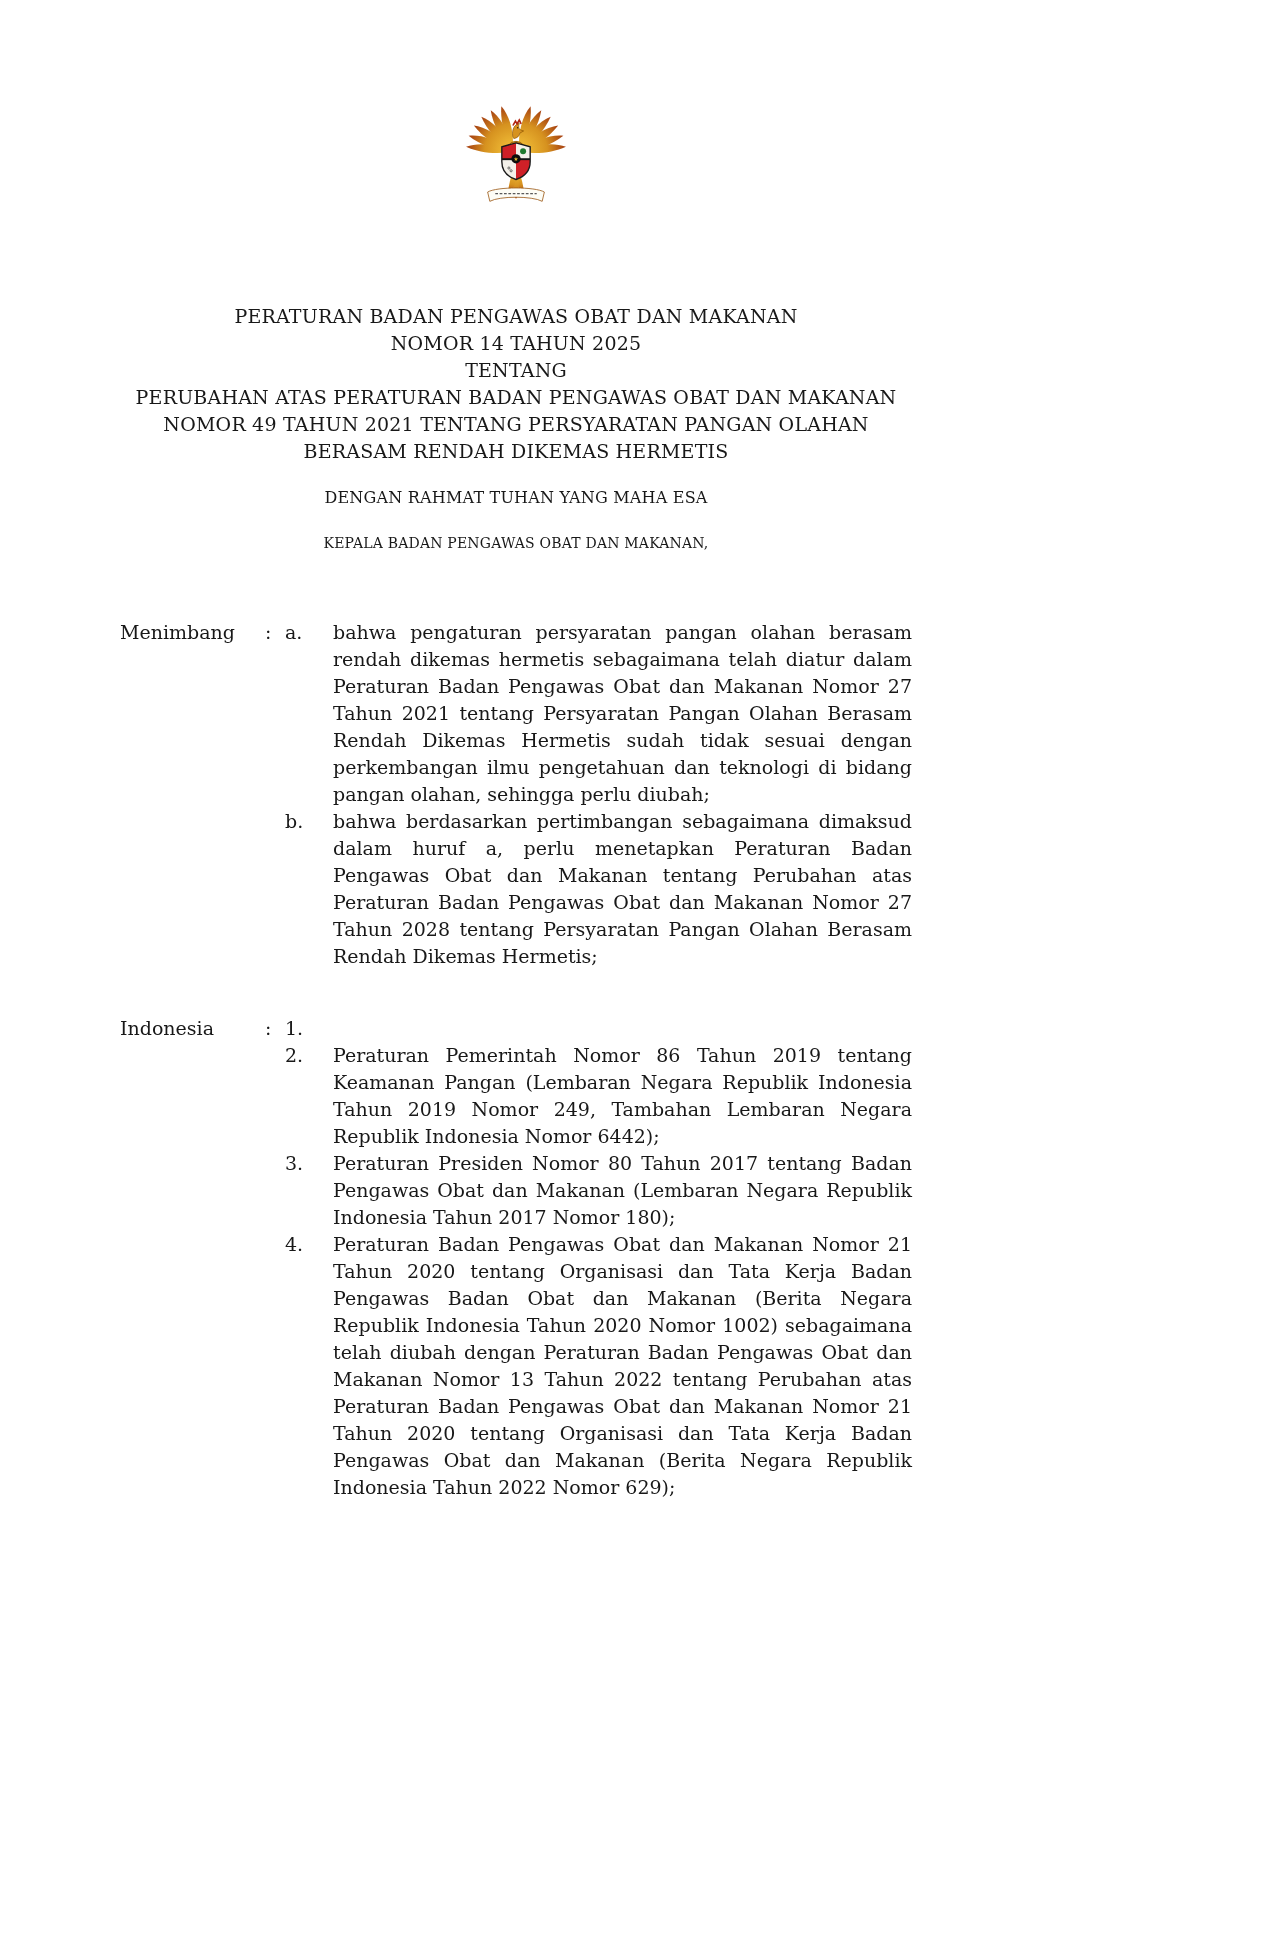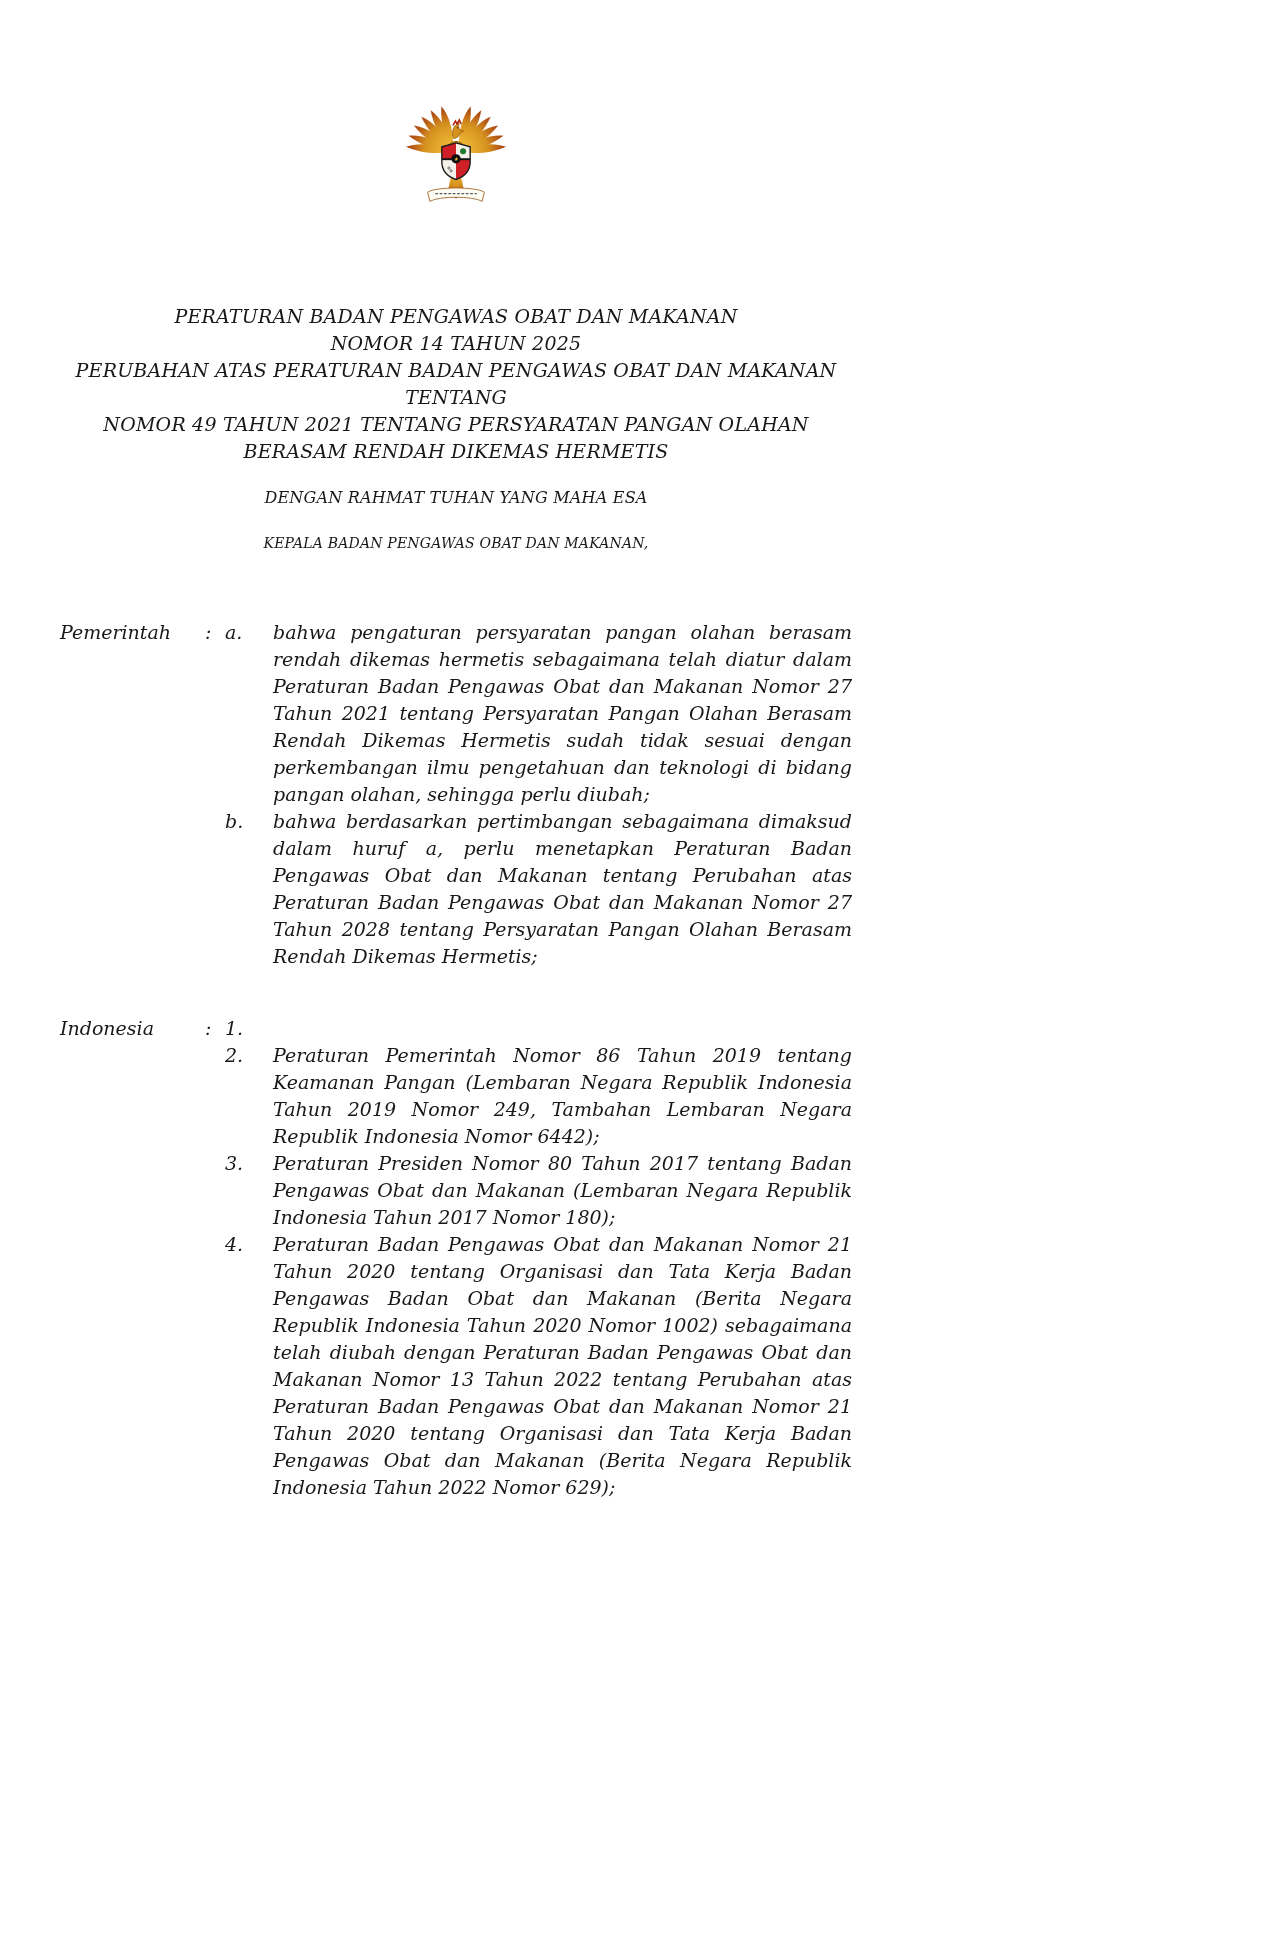--- a/index.html
+++ b/index.html
@@ -6,22 +6,21 @@
   html, body { background: #ffffff; }
   body {
     width: 1275px;
     height: 1950px;
     overflow: hidden;
     font-family: "DejaVu Serif", "Liberation Serif", serif;
     color: #181818;
   }
   .page {
     padding-top: 98px;
-    padding-left: 60px;
-    font-style: italic;
+    padding-left: 120px;
   }
   .content {
     width: 792px;
   }
   .emblem-wrap {
     text-align: center;
     margin-bottom: 86px;
   }
   .title-block {
     text-align: center;
@@ -138,33 +137,33 @@
           <path d="M110 82 L136 89 L136 116 C136 133 125 144 110 149 C95 144 84 133 84 116 L84 89 Z" fill="none" stroke="#1a1a1a" stroke-width="2.5"></path>
           <circle cx="110" cy="111" r="8.5" fill="#0d0d0d"></circle>
           <text x="110" y="115" font-size="10" text-anchor="middle" fill="#f2c033">★</text>
         </g>
       </svg>
     </div>
 
     <div class="title-block">
       <div class="title-line">PERATURAN BADAN PENGAWAS OBAT DAN MAKANAN</div>
       <div class="title-line">NOMOR 14 TAHUN 2025</div>
+      <div class="title-line">TENTANG</div>
       <div class="title-line">PERUBAHAN ATAS PERATURAN BADAN PENGAWAS OBAT DAN MAKANAN</div>
-      <div class="title-line">TENTANG</div>
       <div class="title-line">NOMOR 49 TAHUN 2021 TENTANG PERSYARATAN PANGAN OLAHAN</div>
       <div class="title-line">BERASAM RENDAH DIKEMAS HERMETIS</div>
     </div>
 
     <div class="invocation">DENGAN RAHMAT TUHAN YANG MAHA ESA</div>
 
     <div class="official">KEPALA BADAN PENGAWAS OBAT DAN MAKANAN,</div>
 
     <div class="section section-menimbang">
       <div class="row">
-        <div class="cell-label">Pemerintah</div>
+        <div class="cell-label">Menimbang</div>
         <div class="cell-colon">:</div>
         <div class="cell-marker">a.</div>
         <div class="cell-text">bahwa pengaturan persyaratan pangan olahan berasam rendah dikemas hermetis sebagaimana telah diatur dalam Peraturan Badan Pengawas Obat dan Makanan Nomor 27 Tahun 2021 tentang Persyaratan Pangan Olahan Berasam Rendah Dikemas Hermetis sudah tidak sesuai dengan perkembangan ilmu pengetahuan dan teknologi di bidang pangan olahan, sehingga perlu diubah;</div>
       </div>
       <div class="row">
         <div class="cell-label"></div>
         <div class="cell-colon"></div>
         <div class="cell-marker">b.</div>
         <div class="cell-text">bahwa berdasarkan pertimbangan sebagaimana dimaksud dalam huruf a, perlu menetapkan Peraturan Badan Pengawas Obat dan Makanan tentang Perubahan atas Peraturan Badan Pengawas Obat dan Makanan Nomor 27 Tahun 2028 tentang Persyaratan Pangan Olahan Berasam Rendah Dikemas Hermetis;</div>
       </div>

